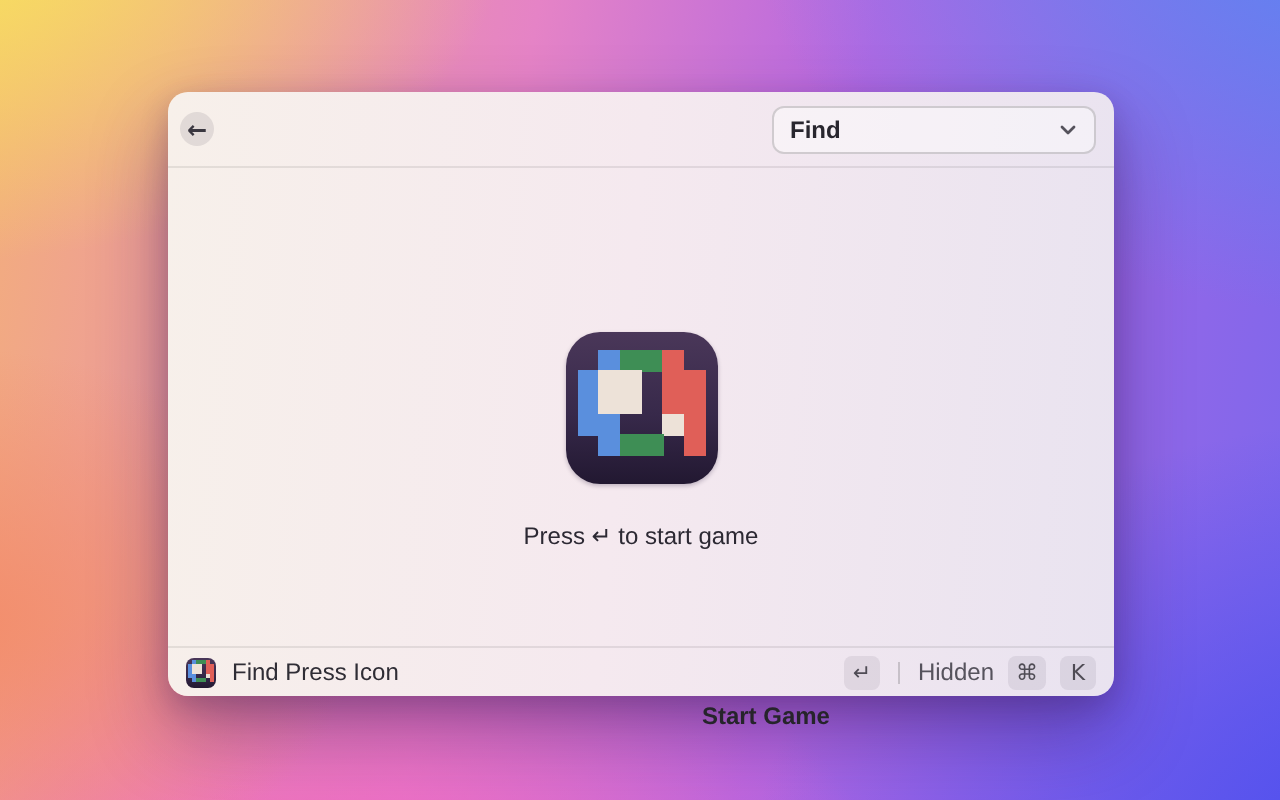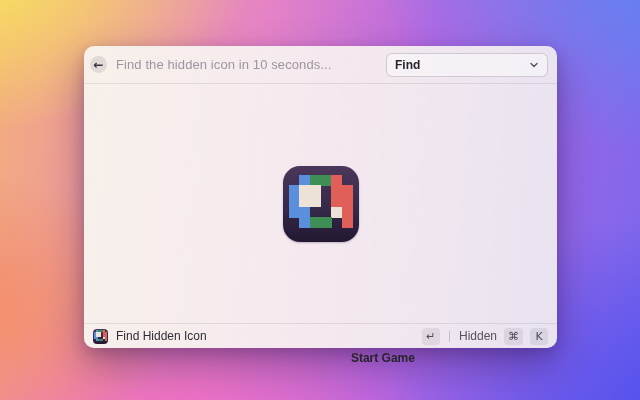--- a/index.html
+++ b/index.html
@@ -84,21 +84,20 @@
 </style>
 </head>
 <body>
 
 <div class="window">
 
   <div class="header">
     <button class="back-btn">
       <span>←</span>
     </button>
-    <div class="title">Find the hidden icon in 10 seconds...</div>
     <div class="dropdown">
       <span>Find</span>
       <span class="chev">
         <svg width="10" height="10" viewBox="0 0 10 10">
             <polyline points="2,3.5 5,6.5 8,3.5" fill="none" stroke="#55525c" stroke-width="1.4" stroke-linecap="round" stroke-linejoin="round"></polyline>
           </svg>
       </span>
     </div>
   </div>
 
@@ -120,20 +119,21 @@
         <span class="px" style="left: 78%; top: 39.5%; width: 14.5%; height: 14.5%; background: rgb(224, 95, 88);"></span>
         <span class="px" style="left: 8%; top: 53.5%; width: 14.5%; height: 14.5%; background: rgb(90, 143, 221);"></span>
         <span class="px" style="left: 22%; top: 53.5%; width: 14.5%; height: 14.5%; background: rgb(90, 143, 221);"></span>
         <span class="px" style="left: 64%; top: 53.5%; width: 14.5%; height: 14.5%; background: rgb(237, 226, 216);"></span>
         <span class="px" style="left: 78%; top: 53.5%; width: 14.5%; height: 14.5%; background: rgb(224, 95, 88);"></span>
         <span class="px" style="left: 22%; top: 67.5%; width: 14.5%; height: 14.5%; background: rgb(90, 143, 221);"></span>
         <span class="px" style="left: 36%; top: 67.5%; width: 14.5%; height: 14.5%; background: rgb(62, 142, 85);"></span>
         <span class="px" style="left: 50%; top: 67.5%; width: 14.5%; height: 14.5%; background: rgb(62, 142, 85);"></span>
         <span class="px" style="left: 78%; top: 67.5%; width: 14.5%; height: 14.5%; background: rgb(224, 95, 88);"></span>
       </div>
+    <div class="hint">Press ↵ to start game</div>
   </div>
 
   <div class="footer">
     <div class="app-chip">
       <span class="app-icon mini">
           <span class="px" style="left: 22%; top: 11.5%; width: 14.5%; height: 14.5%; background: rgb(90, 143, 221);"></span>
           <span class="px" style="left: 36%; top: 11.5%; width: 14.5%; height: 14.5%; background: rgb(62, 142, 85);"></span>
           <span class="px" style="left: 50%; top: 11.5%; width: 14.5%; height: 14.5%; background: rgb(62, 142, 85);"></span>
           <span class="px" style="left: 64%; top: 11.5%; width: 14.5%; height: 14.5%; background: rgb(224, 95, 88);"></span>
           <span class="px" style="left: 8%; top: 25.5%; width: 14.5%; height: 14.5%; background: rgb(90, 143, 221);"></span>
@@ -148,21 +148,21 @@
           <span class="px" style="left: 78%; top: 39.5%; width: 14.5%; height: 14.5%; background: rgb(224, 95, 88);"></span>
           <span class="px" style="left: 8%; top: 53.5%; width: 14.5%; height: 14.5%; background: rgb(90, 143, 221);"></span>
           <span class="px" style="left: 22%; top: 53.5%; width: 14.5%; height: 14.5%; background: rgb(90, 143, 221);"></span>
           <span class="px" style="left: 64%; top: 53.5%; width: 14.5%; height: 14.5%; background: rgb(237, 226, 216);"></span>
           <span class="px" style="left: 78%; top: 53.5%; width: 14.5%; height: 14.5%; background: rgb(224, 95, 88);"></span>
           <span class="px" style="left: 22%; top: 67.5%; width: 14.5%; height: 14.5%; background: rgb(90, 143, 221);"></span>
           <span class="px" style="left: 36%; top: 67.5%; width: 14.5%; height: 14.5%; background: rgb(62, 142, 85);"></span>
           <span class="px" style="left: 50%; top: 67.5%; width: 14.5%; height: 14.5%; background: rgb(62, 142, 85);"></span>
           <span class="px" style="left: 78%; top: 67.5%; width: 14.5%; height: 14.5%; background: rgb(224, 95, 88);"></span>
         </span>
-      <span class="app-name">Find Hidden Icon</span>
+      <span class="app-name">Find Press Icon</span>
     </div>
     <div class="footer-right">
       <button class="action">
         <span class="action-label primary">Start Game</span>
         <span class="kbd">↵</span>
       </button>
       <span class="vsep"></span>
       <button class="action">
         <span class="action-label secondary">Hidden</span>
         <span class="kbd">⌘</span>

